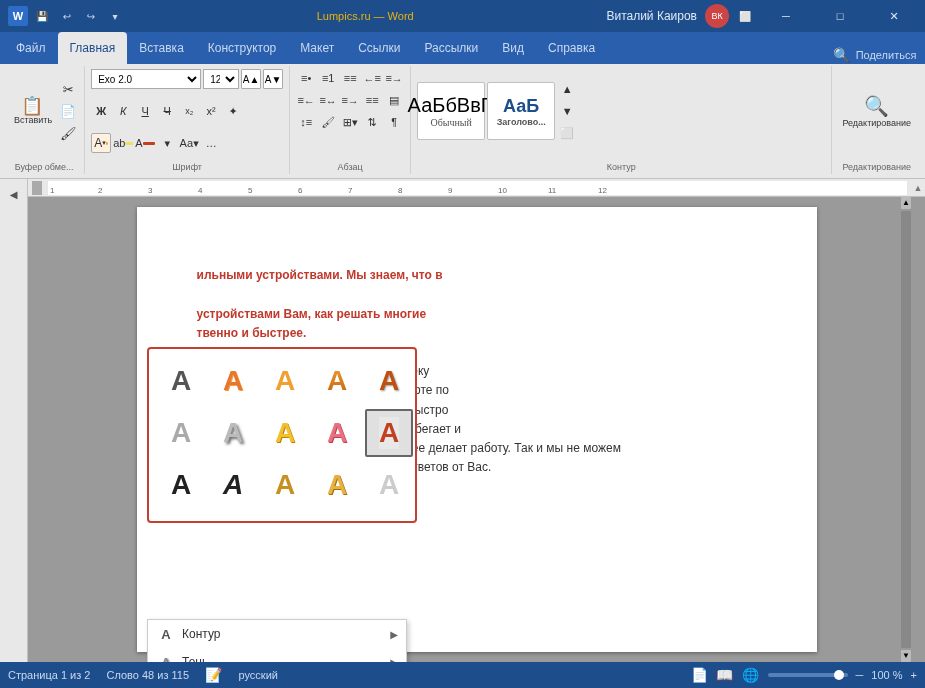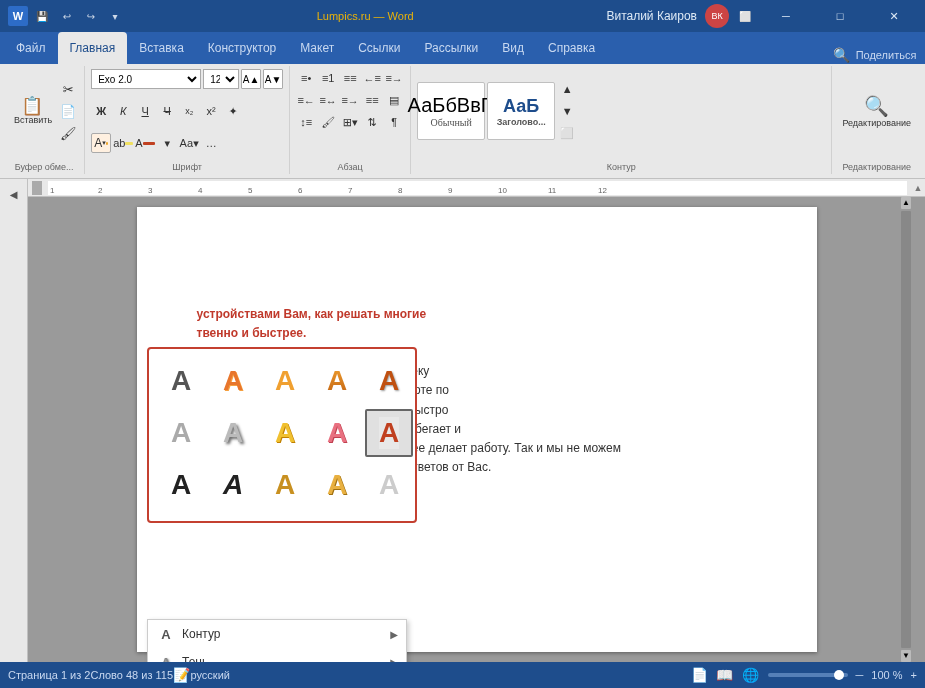--- a/index.html
+++ b/index.html
@@ -190,21 +190,21 @@
 
     
     .status-bar {
       background: #1e4d8c;
       height: 26px;
       display: flex;
       align-items: center;
       padding: 0 8px;
       color: #c8d8f0;
       font-size: 11px;
-      gap: 0;
+      gap: 16px;
     }
     .status-right { margin-left: auto; display: flex; align-items: center; gap: 8px; }
     .zoom-slider { width: 80px; height: 4px; background: #5580b8; border-radius: 2px; position: relative; }
     .zoom-thumb { width: 10px; height: 10px; background: white; border-radius: 50%; position: absolute; top: -3px; right: 4px; }
 
     .layout { display: flex; flex-direction: column; height: 688px; }
     .main-content { display: flex; flex: 1; overflow: hidden; position: relative; }
 
     
     .a-plain { font-size: 28px; font-weight: bold; color: #555; }
@@ -415,21 +415,21 @@
 
         <div style="position:absolute; top:0; right:12px; width:14px; height:100%; display:flex; flex-direction:column; align-items:center;">
           <div style="background:#bbb; width:10px; height:12px; border-radius:1px; margin-top:0; font-size:8px; text-align:center; line-height:12px;">▲</div>
           <div style="background:#888; width:10px; flex:1; border-radius:1px; margin:2px 0;"></div>
           <div style="background:#bbb; width:10px; height:12px; border-radius:1px; font-size:8px; text-align:center; line-height:12px;">▼</div>
         </div>
 
         <div class="doc-page">
           <p class="doc-text-red">
             <br>
-            <br>
+            <span>ильными устройствами. Мы знаем, что в</span><br>
             <br>
             <span>устройствами Вам, как решать многие</span><br>
             <span>твенно и быстрее.</span>
           </p>
           <br>
           <p class="doc-text-black">
             <span>Вашей обратной связи. Любому человеку</span><br>
             <span>авильные. Писатель судит о своей работе по</span><br>
             <span>о качестве своей работы по тому, как быстро</span><br>
             <span>ем меньше системный администратор бегает и</span><br>

